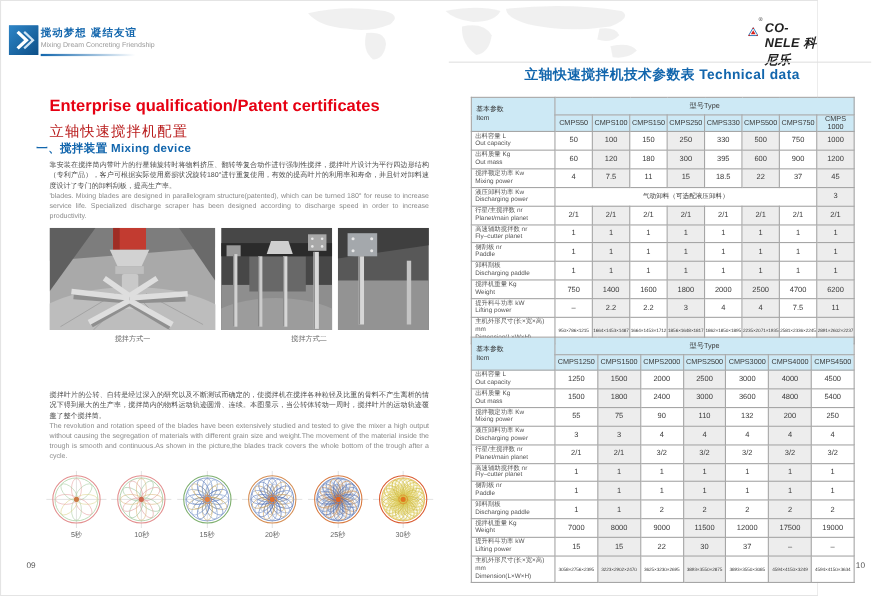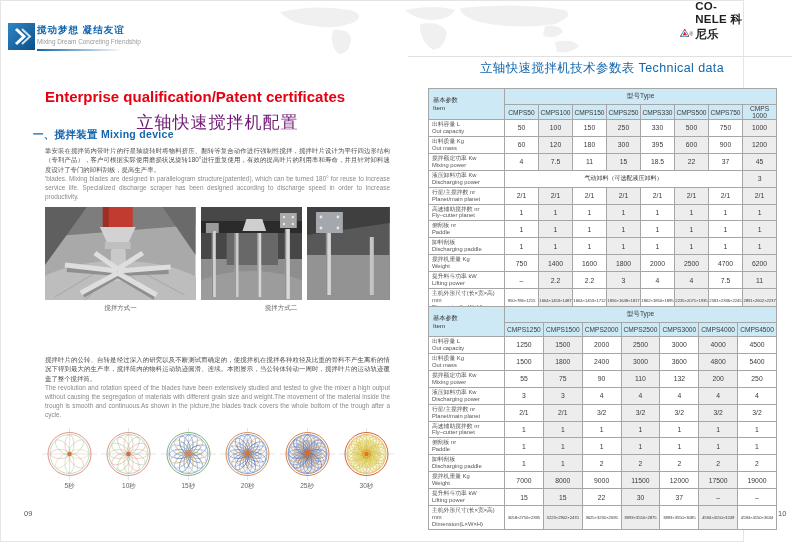--- a/index.html
+++ b/index.html
@@ -9,30 +9,30 @@
     box-shadow: inset 0 0 0 1px #e4e4e4; }
 
   
   .chev-logo { position:absolute; left:8px; top:23px; width:27px; height:27px; }
   .slogan-cn { position:absolute; left:37px; top:24px; font-size:9.5px; font-weight:bold;
     color:#1266ad; letter-spacing:1px; }
   .slogan-en { position:absolute; left:37px; top:38px; font-size:6.4px; color:#9a9a9a; }
   .slogan-rule { position:absolute; left:37px; top:49px; width:86px; height:2px;
     background:linear-gradient(90deg,#1266ad,rgba(18,102,173,0)); }
   .worldmap { position:absolute; left:255px; top:2px; width:395px; height:56px; opacity:.75; }
-  .brand { position:absolute; left:680px; top:20px; height:22px; display:flex; align-items:flex-end; }
+  .brand { position:absolute; left:680px; top:20px; height:22px; display:flex; align-items:flex-start;font-style:italic; }
   .brand svg { width:18px; height:18px; }
   .brand-reg { font-size:5px; color:#333; vertical-align:top; position:relative; top:-5px; }
   .brand-text { font-size:11.5px; font-weight:bold; color:#1f1f1f; letter-spacing:.3px; margin-left:2px; }
   .rule-right { position:absolute; left:408px; top:56px; width:384px; height:1px; background:#e0e0e0; }
 
   
   .lp { position:absolute; left:45px; top:88px; width:345px; }
   .title-en { font-size:15px; font-weight:bold; color:#e60012; line-height:1.2; }
-  .title-cn { font-size:17px; color:#701a75; margin-top:5px; letter-spacing:1px;text-align:center; }
+  .title-cn { font-size:13px; color:#b91c1c; margin-top:5px; letter-spacing:1px; }
   .sec-h { font-size:10.5px; font-weight:bold; color:#1266ad; letter-spacing:.3px; }
   .sec1-h { position:absolute; left:33px; top:128px; }
   .p-cn { font-size:6.4px; color:#4c4c4c; line-height:1.45; text-align:justify; }
   .p-en { font-size:6.4px; color:#8a8a8a; line-height:1.4; text-align:justify; margin-top:1px; }
   .para1-cn { position:absolute; left:45px; top:146px; width:345px; }
   .para1-en { position:absolute; left:45px; top:174px; width:345px; }
   .photos { position:absolute; left:45px; top:207px; width:345px; height:93px; display:flex; gap:5px; }
   .photo { height:93px; overflow:hidden; }
   .photo svg { display:block; width:100%; height:100%; }
   .cap { position:absolute; top:304px; font-size:6.5px; color:#666; }
@@ -44,21 +44,21 @@
   .tracks { position:absolute; left:42px; top:428px; width:352px; display:flex; justify-content:space-between; }
   .track { width:55px; text-align:center; }
   .track svg { width:55px; height:52px; display:block; }
   .track-label { font-size:6.5px; color:#666; display:block; margin-top:2px; }
   .pagenum { position:absolute; font-size:7.5px; color:#555; }
   .pn-left { left:24px; top:509px; }
   .pn-right { left:756px; top:509px;margin-left:22px; }
 
   
   .rp-title { position:absolute; left:428px; top:60px; width:348px; text-align:center;
-    font-size:12.5px; font-weight:normal; color:#1266ad; letter-spacing:.4px; }
+    font-size:12.5px; font-weight:bold; color:#1266ad; letter-spacing:.4px; }
   .tblwrap { position:absolute; left:428px; width:348px; }
   .tw1 { top:88px; } .tw2 { top:306px; }
   table { border-collapse:collapse; width:348px; table-layout:fixed; }
   th,td { border:1px solid #a6a6a6; text-align:center; vertical-align:middle; color:#3a3a3a; }
   th { background:#cde9f5; font-weight:normal; font-size:6.6px; }
   .th-item { font-size:6.2px; text-align:left; padding-left:4px; line-height:1.25; color:#333; }
   .th-type { height:16px; }
   .th-model { height:14px; }
   td.label { font-size:5.8px; text-align:left; padding:1px 2px 1px 3px; line-height:1.2;
     color:#555; background:#fff; }

